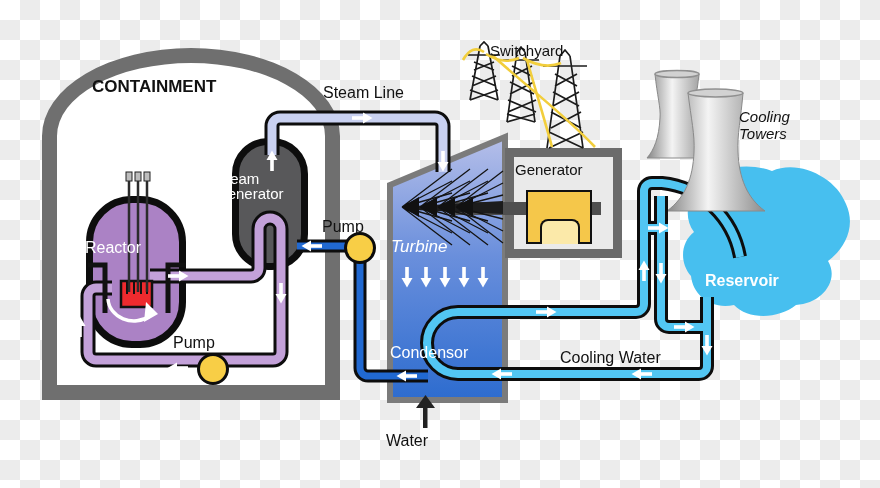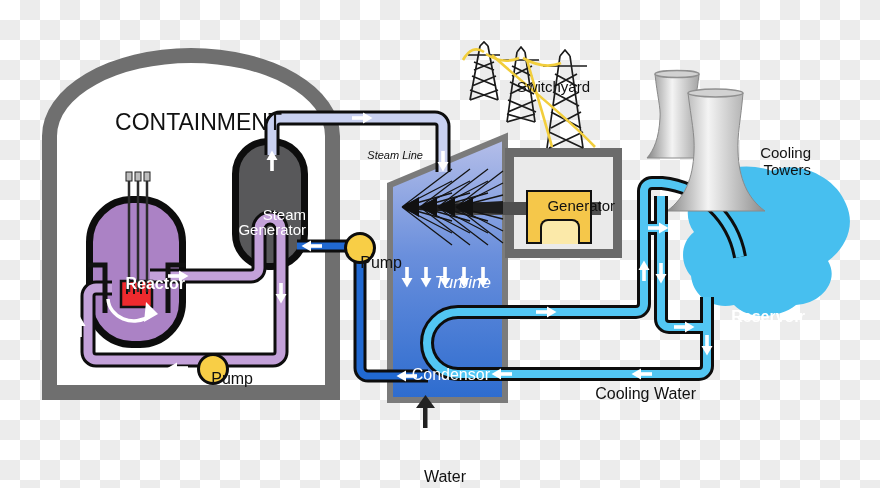--- a/index.html
+++ b/index.html
@@ -7,21 +7,21 @@
     position:relative;width:880px;height:488px;overflow:hidden;
     font-family:"Liberation Sans", sans-serif;
     background-color:#ffffff;
     background-image:
       linear-gradient(45deg,#ececec 25%,transparent 25%,transparent 75%,#ececec 75%),
       linear-gradient(45deg,#ececec 25%,transparent 25%,transparent 75%,#ececec 75%);
     background-size:40px 40px;
     background-position:0 0,20px 20px;
   }
   .abs{position:absolute;}
-  .lbl{position:absolute;text-align:right;color:#111;font-size:16px;line-height:17px;white-space:nowrap;margin-top:36px;}
+  .lbl{position:absolute;text-align:left;color:#111;font-size:16px;line-height:17px;white-space:nowrap;}
   .lbl.white{color:#fff;}
   
   #containment{
     left:42px;top:48px;width:268px;height:322px;
     border:15px solid #6f6f6f;background:#fff;
     border-radius:149px 149px 0 0 / 88px 88px 0 0;
     z-index:2;
   }
   #vessel{
     left:86px;top:196px;width:86px;height:138px;
@@ -199,36 +199,36 @@
 
     <g fill="#222">
       <rect x="423" y="405" width="4.5" height="23"></rect>
       <polygon points="416,408 425.5,395 435,408"></polygon>
     </g>
   </svg>
 
   <div class="pump" style="left:197px;top:353px;"></div>
   <div class="pump" style="left:344px;top:232px;"></div>
 
-  <div class="lbl z8" style="left:92px;top:77px;width:190px;font-weight:normal;font-size:23px;line-height:19px;">
+  <div class="lbl z8" style="left:92px;top:77px;width:190px;font-weight:bold;font-size:17px;line-height:19px;">
     <span>CONTAINMENT</span><br>
   </div>
-  <div class="lbl white z8" style="left:85px;top:239px;width:100px;font-weight:bold;">Reactor</div>
+  <div class="lbl white z8" style="left:85px;top:239px;width:100px;">Reactor</div>
   <div class="lbl white z8" style="left:216px;top:171px;width:90px;font-size:15px;line-height:15px;">
     <span>Steam</span><br>
     <span>Generator</span>
   </div>
-  <div class="lbl z8" style="left:323px;top:111px;width:100px;font-size:11px;font-style:italic;">Steam Line</div>
+  <div class="lbl z8" style="left:323px;top:84px;width:100px;font-size:16px;">Steam Line</div>
   <div class="lbl z8" style="left:322px;top:218px;width:80px;">Pump</div>
   <div class="lbl z8" style="left:173px;top:334px;width:80px;">Pump</div>
   <div class="lbl white z8" style="left:391px;top:238px;width:100px;font-size:17px;font-style:italic;">Turbine</div>
-  <div class="lbl white z8" style="left:390px;top:330px;width:100px;">Condensor</div>
+  <div class="lbl white z8" style="left:390px;top:344px;width:100px;">Condensor</div>
   <div class="lbl z8" style="left:515px;top:161px;width:100px;font-size:15px;">Generator</div>
   <div class="lbl z8" style="left:490px;top:42px;width:100px;font-size:15px;">Switchyard</div>
-  <div class="lbl z8" style="left:739px;top:108px;width:72px;font-size:15px;line-height:17px;">
+  <div class="lbl z8" style="left:739px;top:108px;width:72px;font-size:15px;line-height:17px;font-style:italic;">
     <span>Cooling</span><br>
     <span>Towers</span>
   </div>
   <div class="lbl white z8" style="left:705px;top:272px;width:100px;font-weight:bold;">Reservoir</div>
   <div class="lbl z8" style="left:560px;top:349px;width:136px;">Cooling Water</div>
   <div class="lbl z8" style="left:386px;top:432px;width:80px;">Water</div>
 
 </div>
 
 </body></html>

